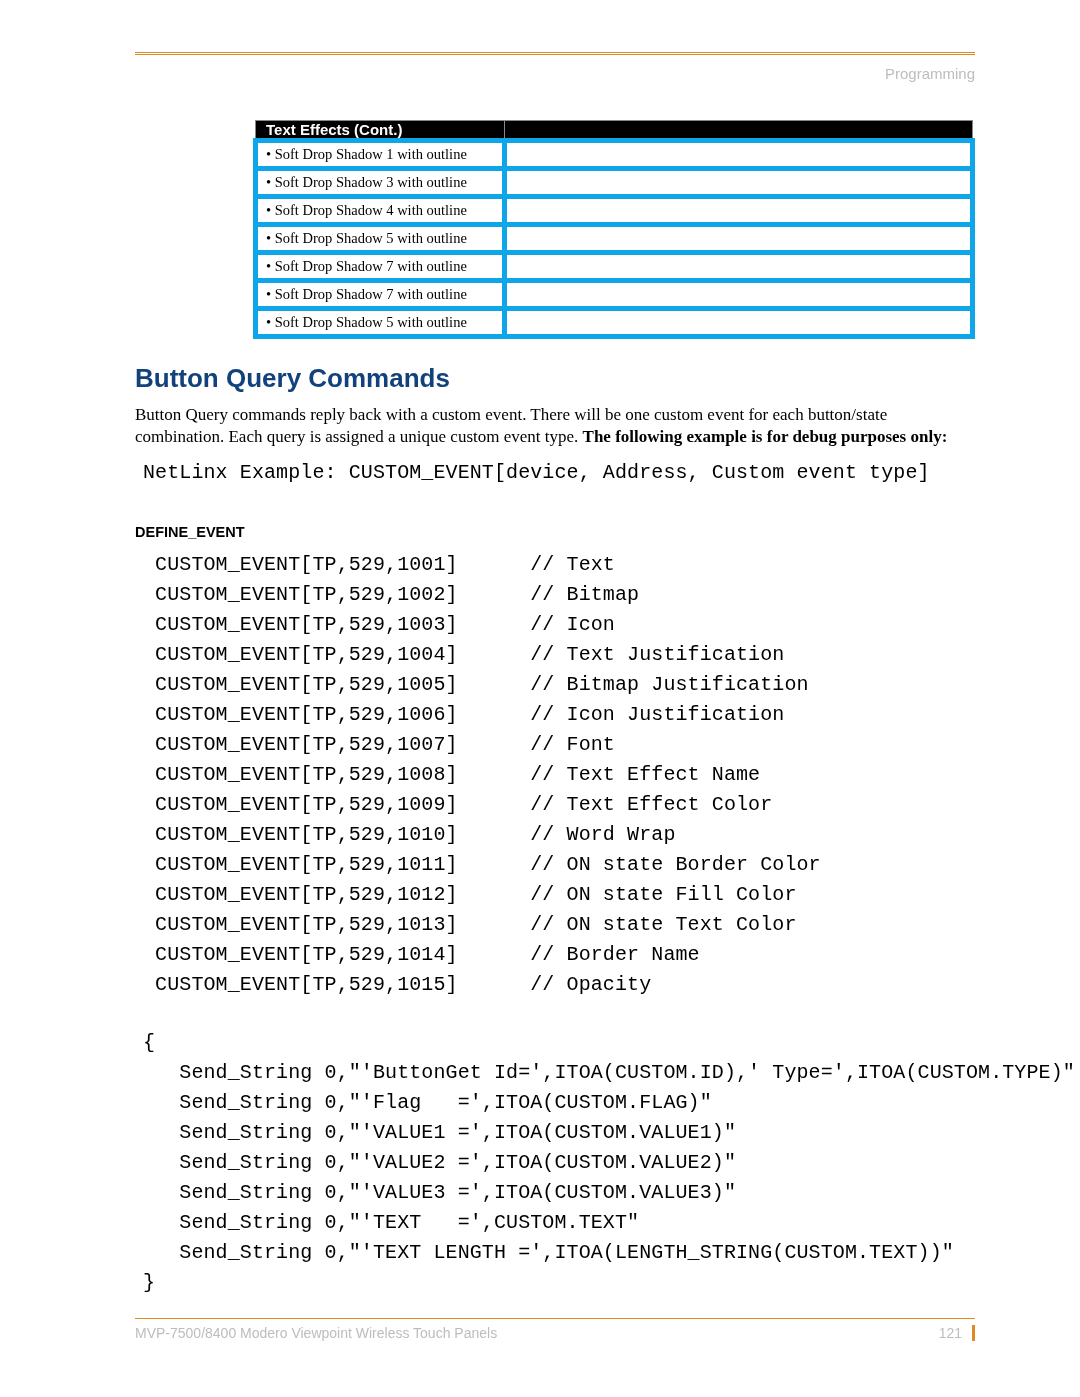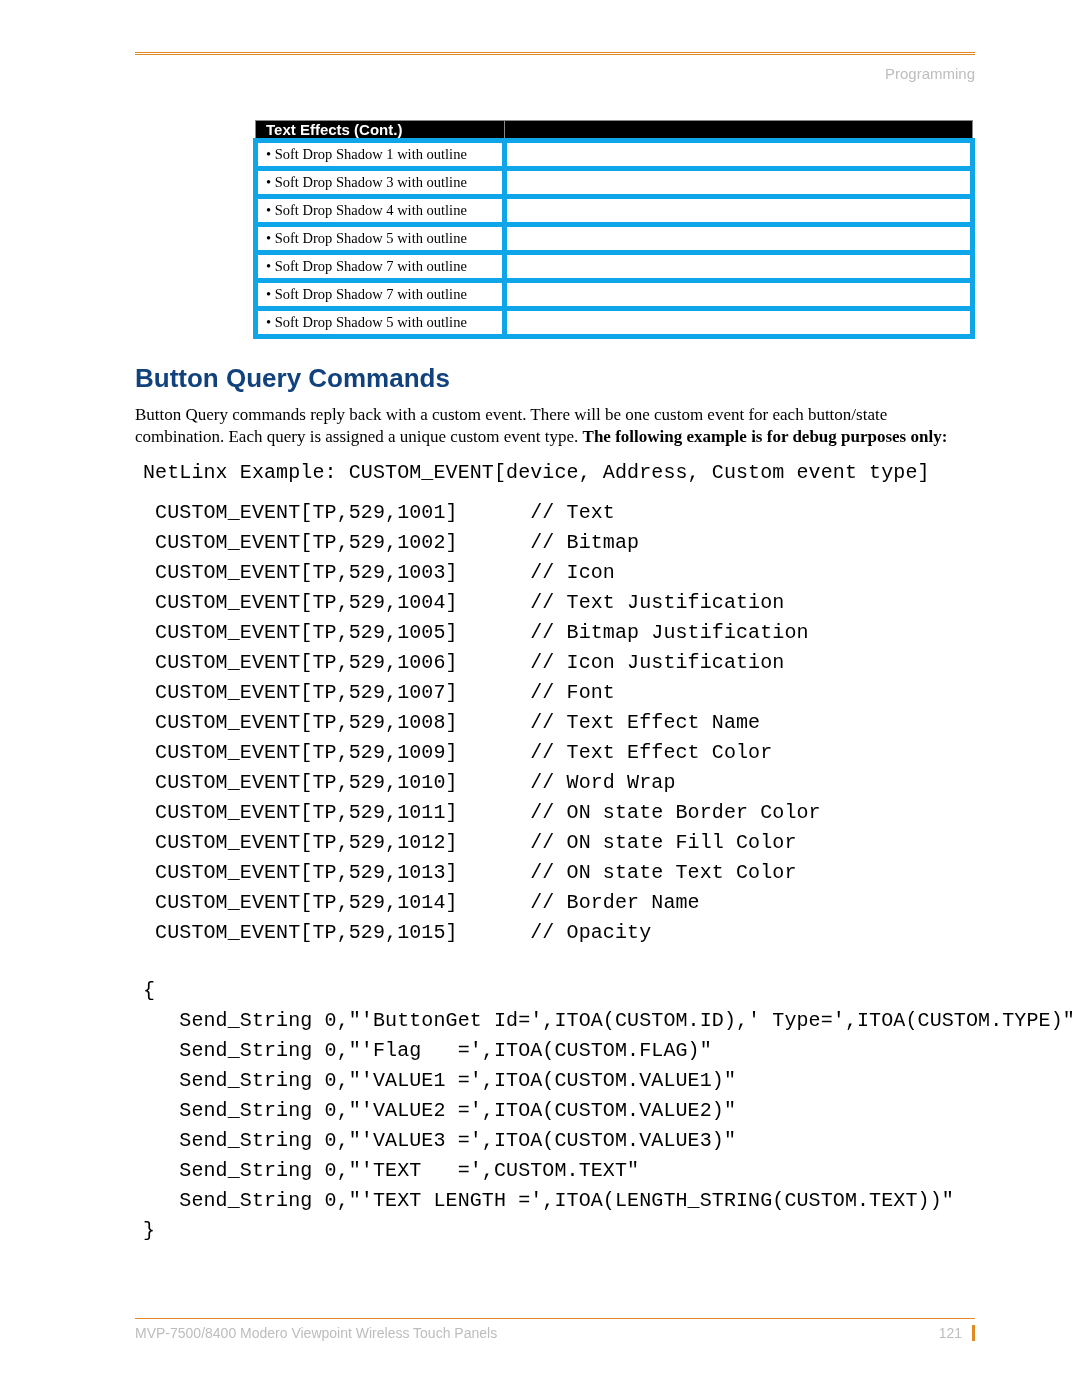--- a/index.html
+++ b/index.html
@@ -166,20 +166,21 @@
   </div>
 
   <div class="h2">Button Query Commands</div>
 
   <p class="para">
     <span>Button Query commands reply back with a custom event. There will be one custom event for each button/state combination. Each query is assigned a unique custom event type. </span><span class="bold">The following example is for debug purposes only:</span>
   </p>
 
   <div class="code">NetLinx Example: CUSTOM_EVENT[device, Address, Custom event type]</div>
 
+  <div class="define-head">DEFINE_EVENT</div>
 
   <div class="code" id="events-block"> CUSTOM_EVENT[TP,529,1001]      // Text
  CUSTOM_EVENT[TP,529,1002]      // Bitmap
  CUSTOM_EVENT[TP,529,1003]      // Icon
  CUSTOM_EVENT[TP,529,1004]      // Text Justification
  CUSTOM_EVENT[TP,529,1005]      // Bitmap Justification
  CUSTOM_EVENT[TP,529,1006]      // Icon Justification
  CUSTOM_EVENT[TP,529,1007]      // Font
  CUSTOM_EVENT[TP,529,1008]      // Text Effect Name
  CUSTOM_EVENT[TP,529,1009]      // Text Effect Color

